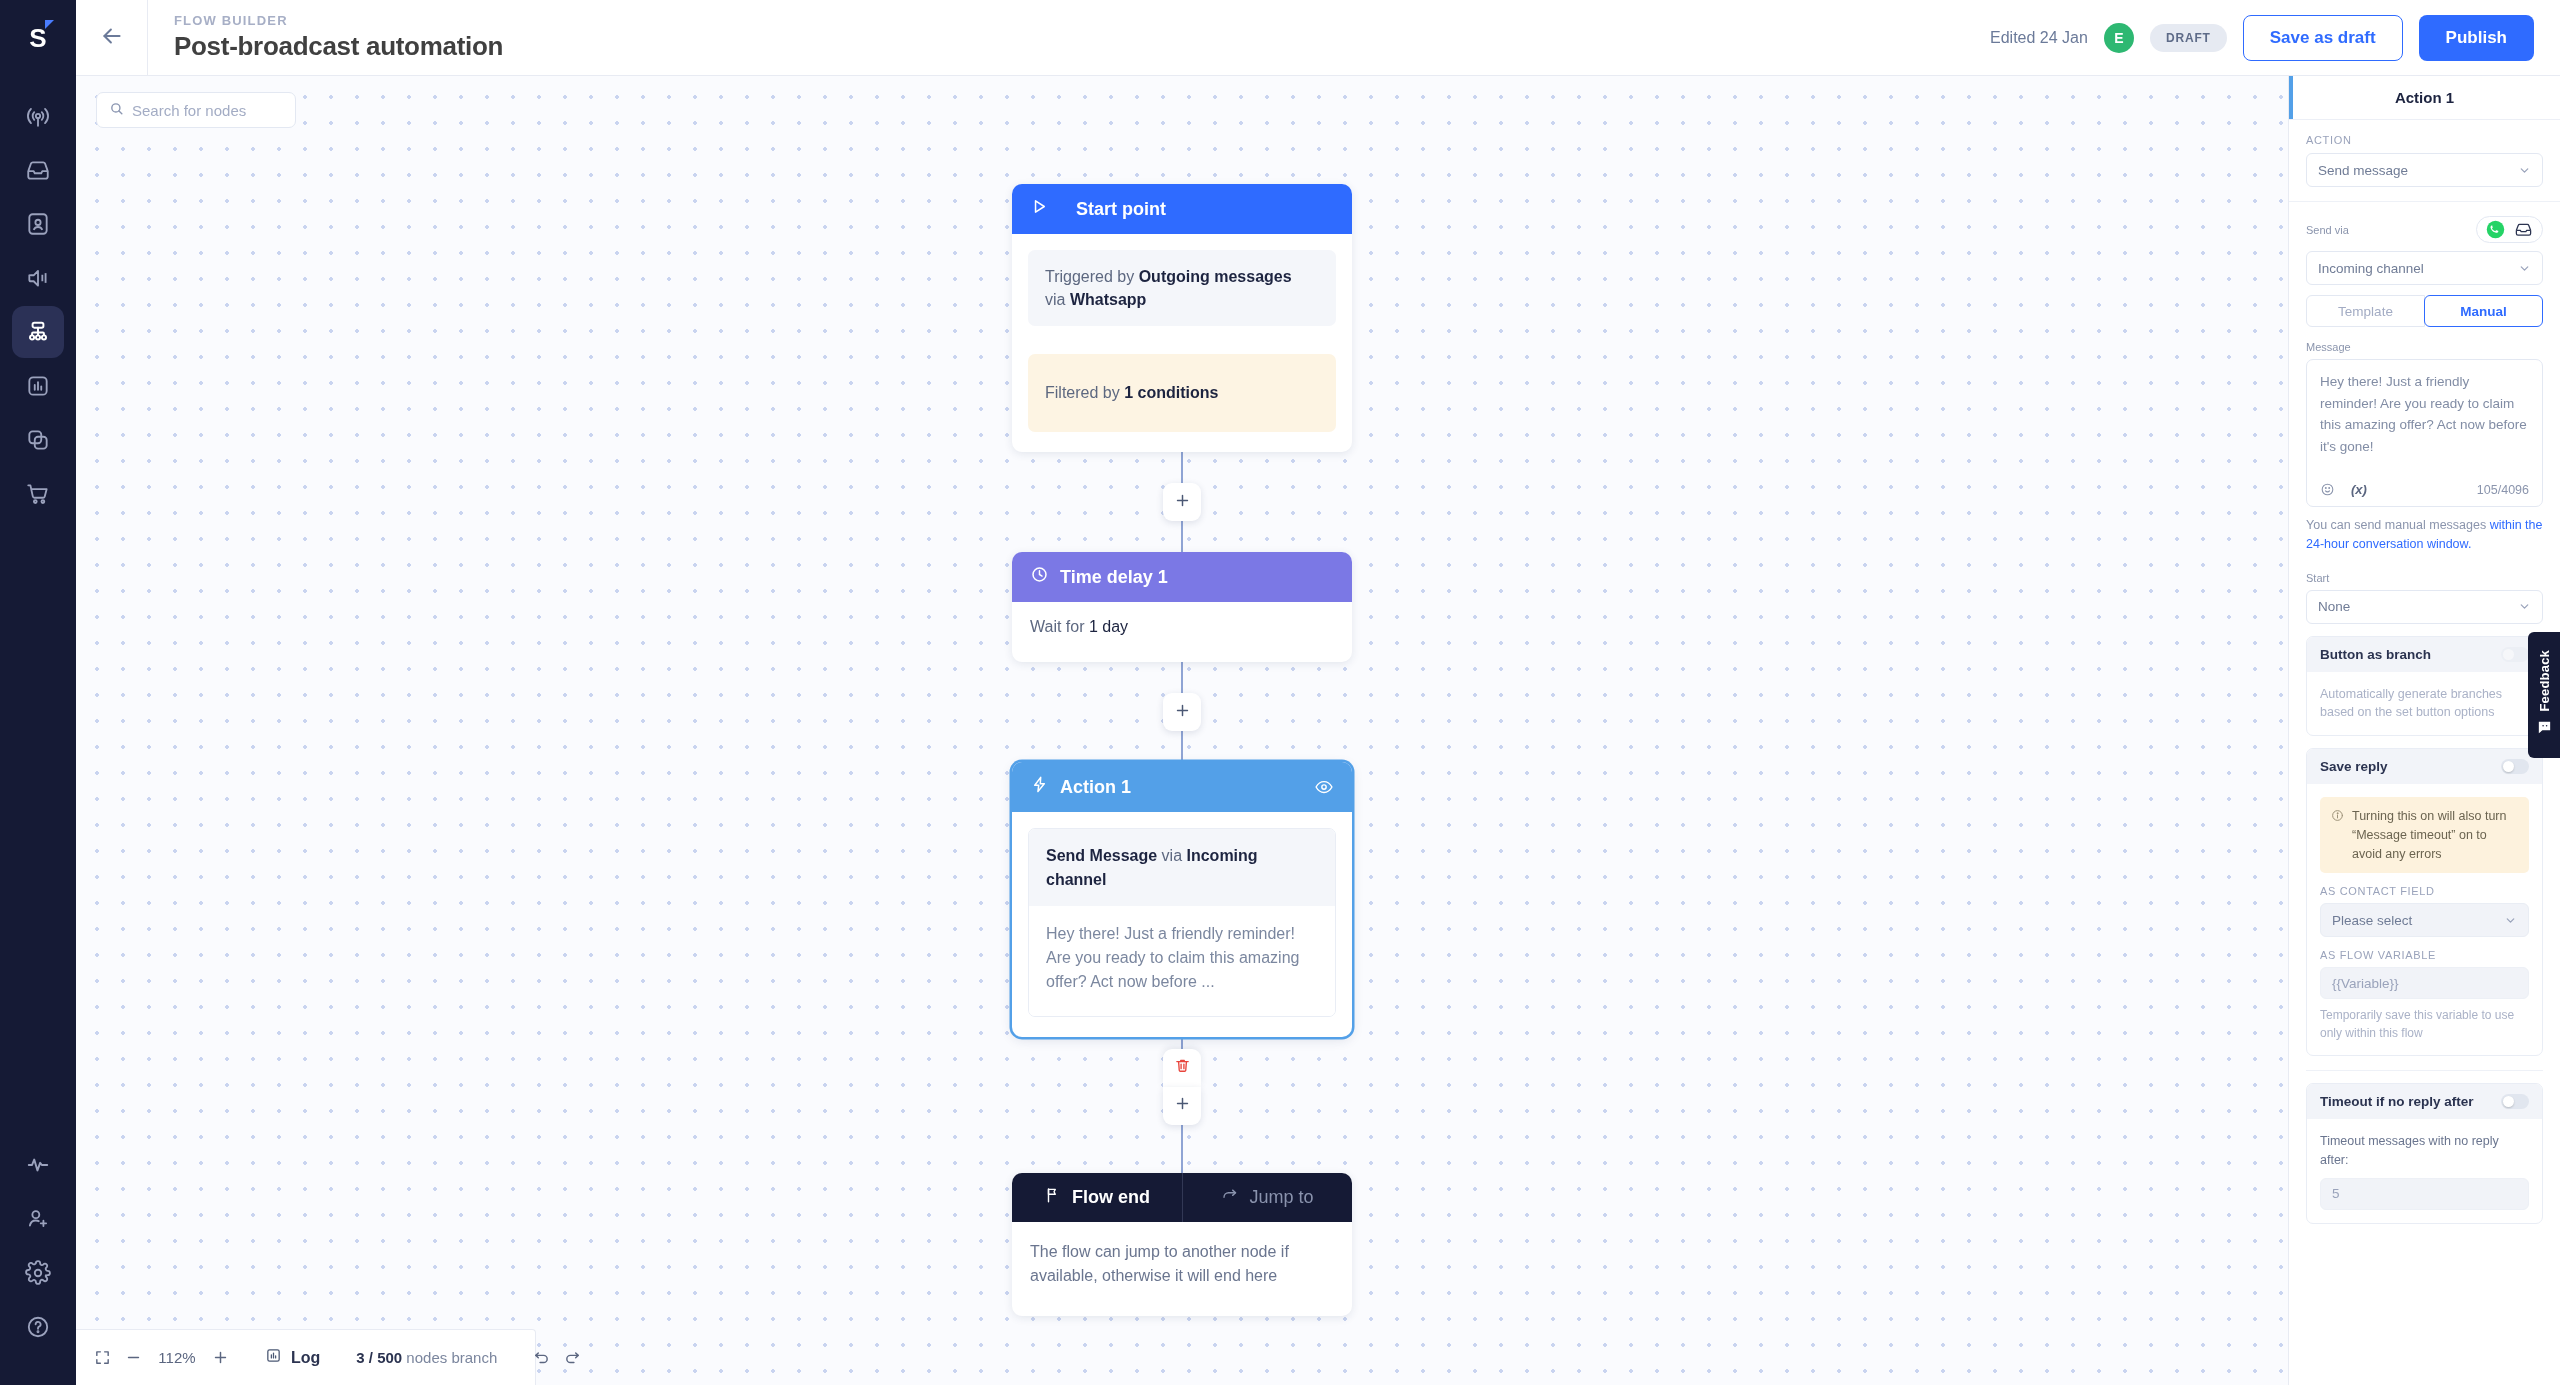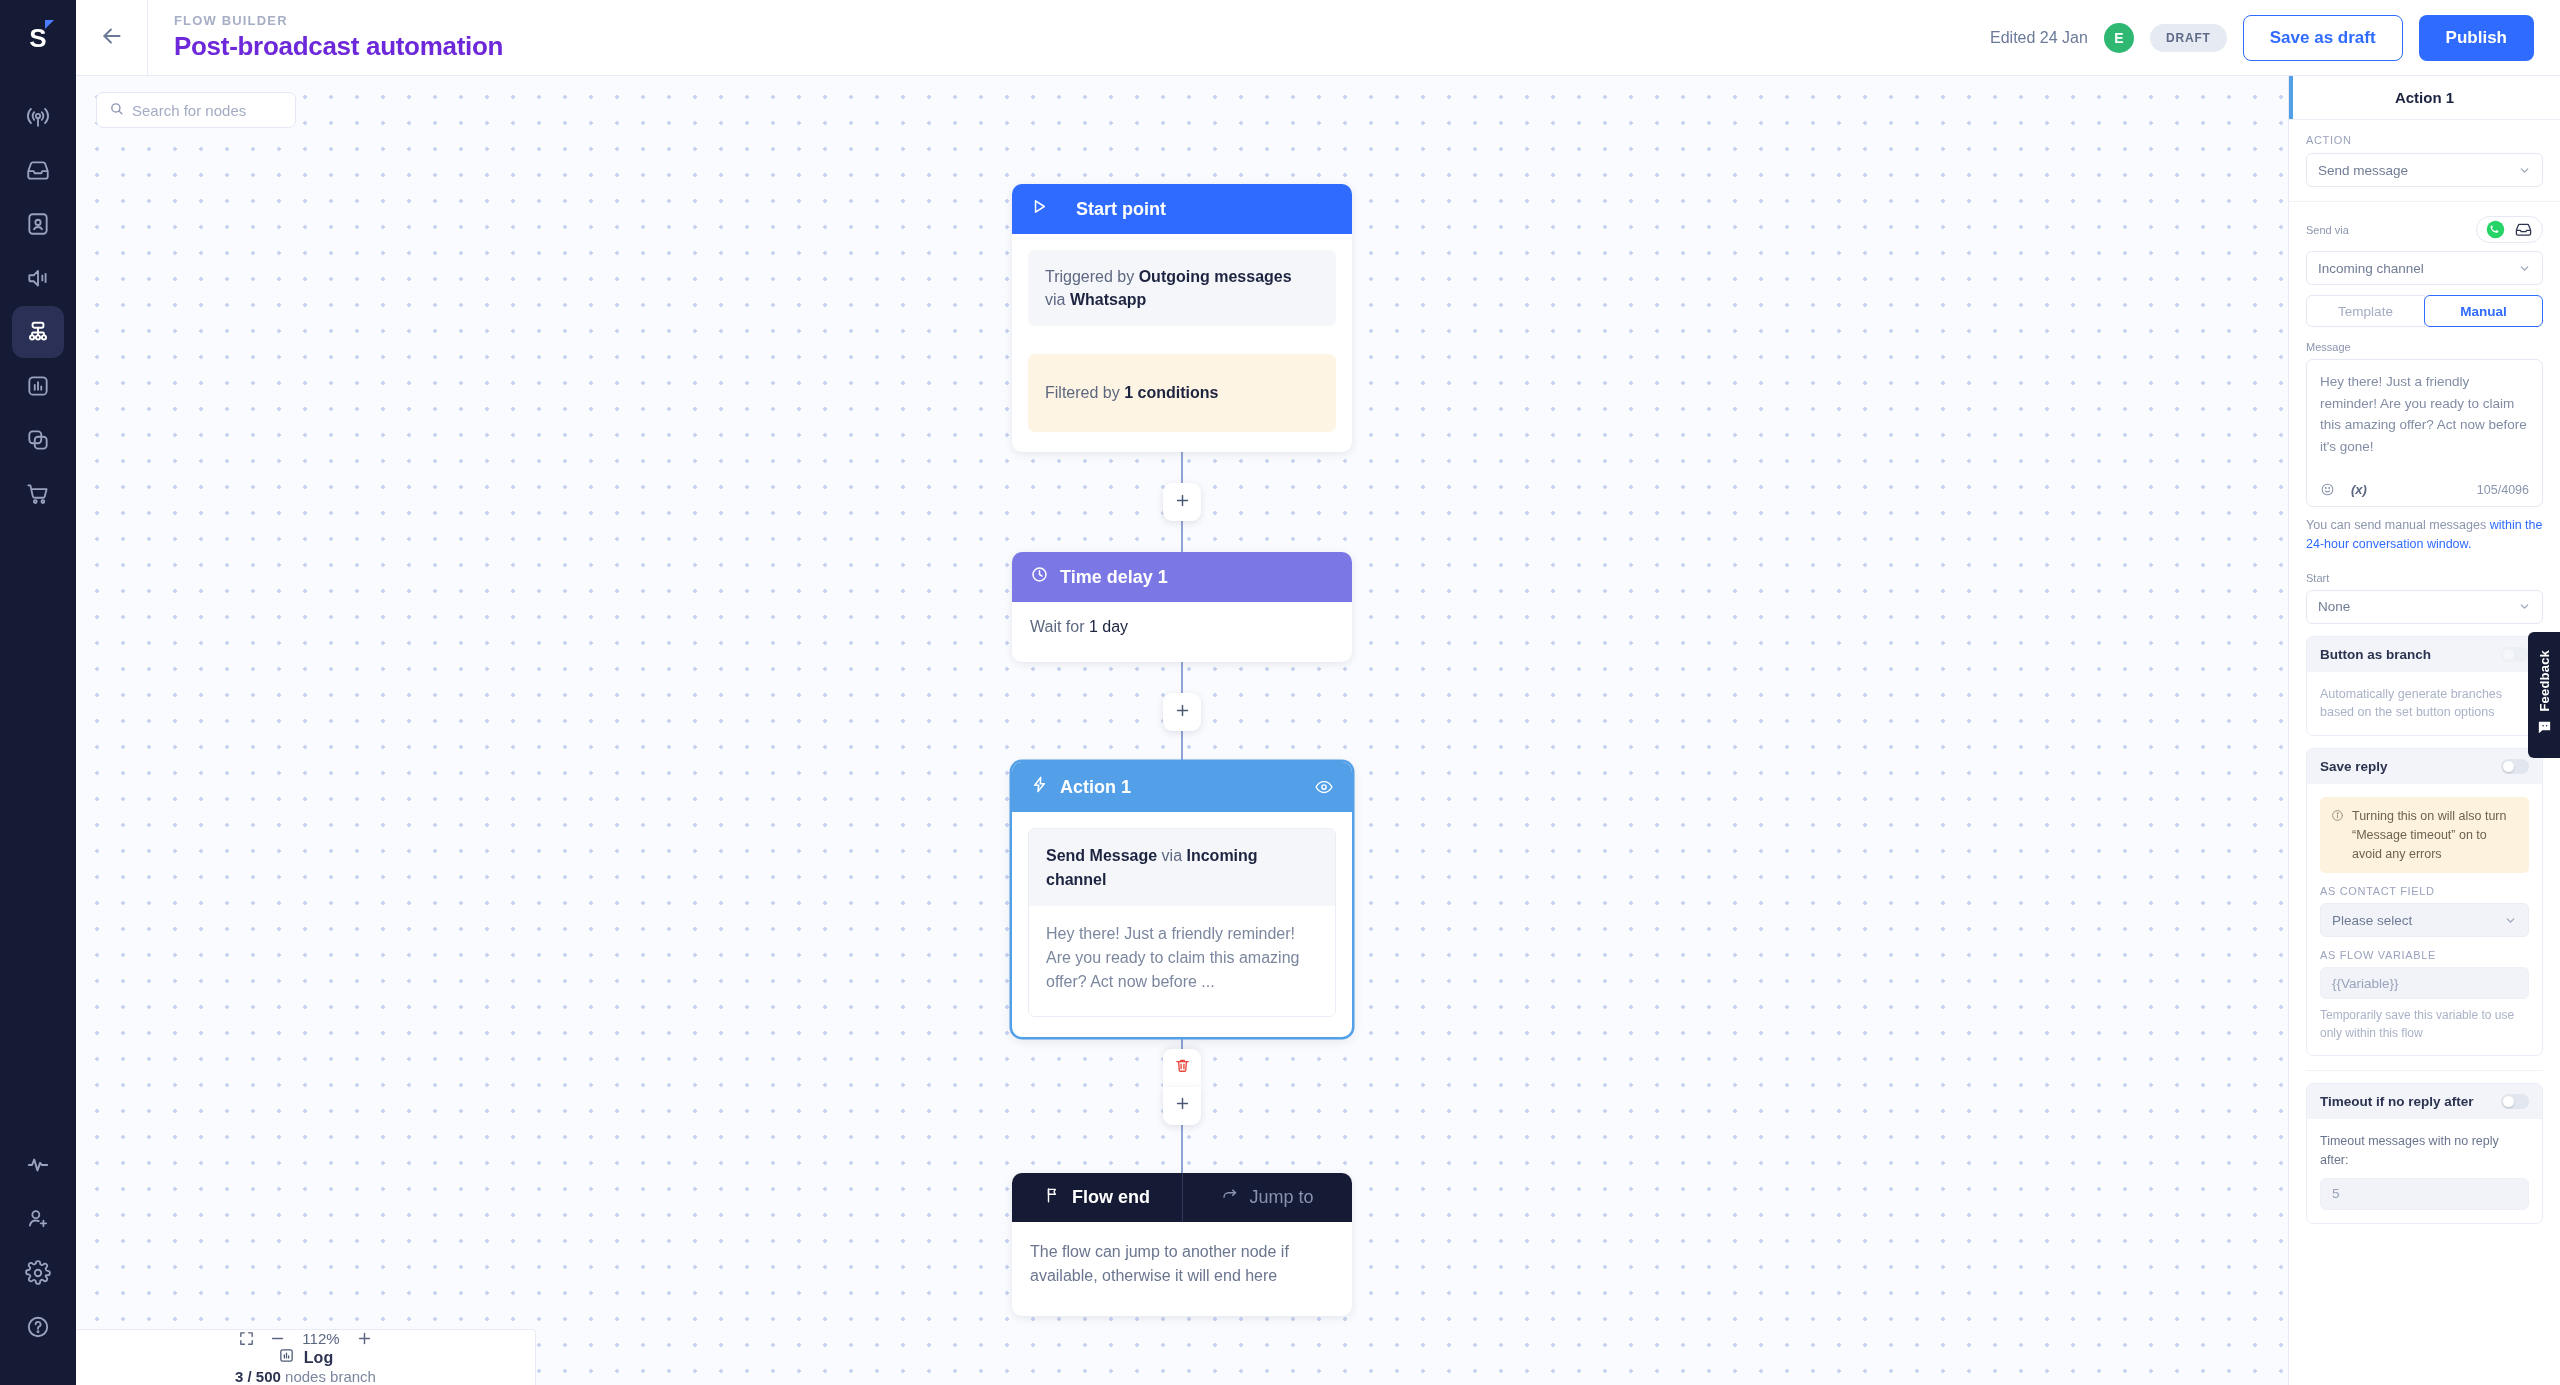--- a/index.html
+++ b/index.html
@@ -43,21 +43,21 @@
     height: 76px; flex: 0 0 76px; background: #fff; display: flex;
     align-items: center; border-bottom: 1px solid #e8ebf3; position: relative; z-index: 20;
   }
   .back-cell {
     width: 72px; height: 76px; display: flex; align-items: center; justify-content: center;
     border-right: 1px solid #e8ebf3; cursor: pointer; color: #6b7a99;
   }
   .back-cell svg { width: 26px; height: 26px; }
   .title-wrap { padding-left: 26px; display: flex; flex-direction: column; justify-content: center; }
   .eyebrow { font-size: 13px; letter-spacing: .09em; color: #a7afc6; font-weight: 700; text-transform: uppercase; line-height: 1.4; }
-  .flow-title { font-size: 26px; font-weight: 700; color: #6d28d9; letter-spacing: -.3px; line-height: 1.25; margin-top: 0; }
+  .flow-title { font-size: 26px; font-weight: 700; color: #404040; letter-spacing: -.3px; line-height: 1.25; margin-top: 0; }
   .top-right { margin-left: auto; display: flex; align-items: center; gap: 16px; padding-right: 26px; }
   .edited { font-size: 16px; color: #6b7a99; }
   .avatar {
     width: 30px; height: 30px; border-radius: 50%; background: #2eb872; color: #fff;
     font-size: 14px; font-weight: 700; display: flex; align-items: center; justify-content: center;
   }
   .chip-draft {
     background: #e6eaf2; color: #5e6b88; font-size: 12px; font-weight: 700;
     letter-spacing: .07em; padding: 7px 16px; border-radius: 999px;
   }
@@ -144,21 +144,21 @@
     padding: 13px 0; font-size: 18px; font-weight: 700; color: #fff; cursor: pointer;
   }
   .end-tab svg { width: 18px; height: 18px; }
   .end-tab.inactive { color: #8a93ad; font-weight: 400; border-left: 1px solid #323855; }
   .end-body { padding: 18px 18px 28px; font-size: 16px; color: #6a758f; line-height: 1.5; }
 
   
   .bottombar {
     position: absolute; left: 0; bottom: 0; height: 56px; width: 460px;
     background: #fff; border-top: 1px solid #e8ebf3; border-right: 1px solid #e8ebf3;
-    display: flex; align-items: center; gap: 0; z-index: 8; border-top-right-radius: 4px; flex-direction: column;
+    display: flex; align-items: center; gap: 0; z-index: 8; border-top-right-radius: 4px;
   }
   .bb-group { display: flex; align-items: center; gap: 14px; padding: 0 18px; height: 100%; }
   .bb-div { width: 1px; height: 26px; background: #e4e8f1; }
   .bb-icon { cursor: pointer; color: #5b6680; display: flex; align-items: center; }
   .bb-icon svg { width: 17px; height: 17px; }
   .zoom-val { font-size: 15px; color: #5b6680; min-width: 42px; text-align: center; }
   .bb-log { display: flex; align-items: center; gap: 9px; cursor: pointer; font-size: 16px; font-weight: 700; color: #2b3350; }
   .bb-log svg { width: 17px; height: 17px; color: #4b5874; }
   .bb-nodes { font-size: 15px; color: #7b869e; white-space: nowrap; }
   .bb-nodes b { color: #2b3350; font-weight: 700; }

